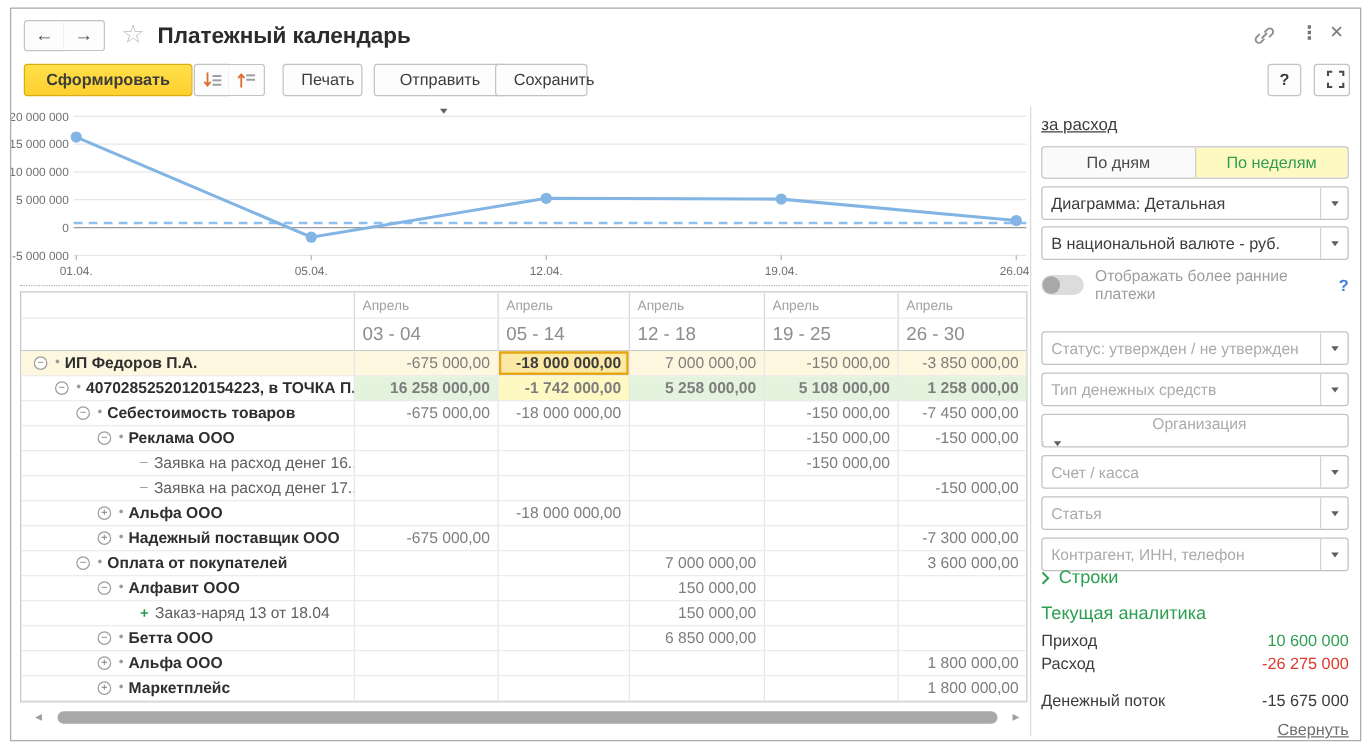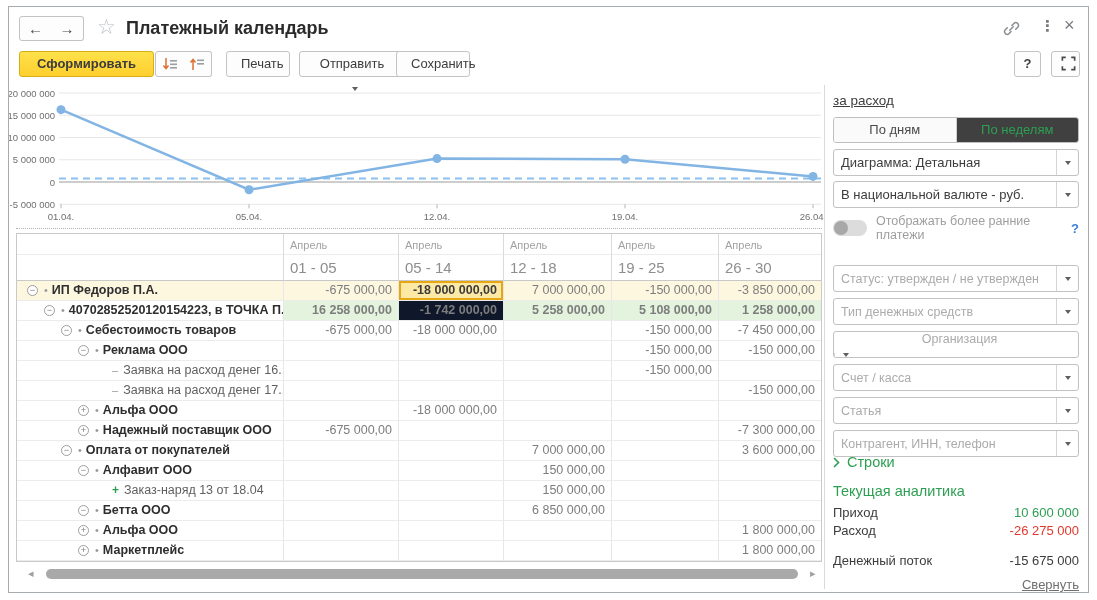--- a/index.html
+++ b/index.html
@@ -42,39 +42,39 @@
   .hrow2 .hcell { height:26px; line-height:26px; font-size:15px; color:#8e8e8e; border-bottom:1px solid #c9c9c9; }
   .cell { height:20px; line-height:19px; font-size:12.5px; border-right:1px solid #e7e7e7; border-bottom:1px solid #ececec; overflow:hidden; white-space:nowrap; }
   .cell:last-child,.hcell:last-child { border-right:none; }
   .name-cell { display:flex; align-items:center; color:#2e2e2e; }
   .name-cell .lbl-b { font-weight:bold; color:#2e2e2e; }
   .name-cell .lbl-n { color:#5f5f5f; }
   .val-cell { text-align:right; padding-right:6px; color:#7d7d7d; }
   .bg-yellow { background:#fdf7e0; }
   .bg-selected { background:#fce9a6; box-shadow:inset 0 0 0 2px #e5a813; color:#3c3c3c; font-weight:bold; }
   .bg-green { background:#e4f3dd; }
-  .bg-red { background:#0f172a; }
+  .bg-red { background:#fef9c3; }
   .w600 { font-weight:bold; }
   .expander { display:inline-block; width:11px; height:11px; border:1px solid #9e9e9e; border-radius:50%; font-size:9px; line-height:9px; text-align:center; color:#7e7e7e; flex:none; cursor:pointer; background:#fff; }
   .marker { color:#9a9a9a; font-size:11px; flex:none; }
   .marker.green { color:#2b9e4e; font-weight:bold; font-size:12px; }
 
   
   .hscroll { position:absolute; left:7px; top:559px; width:806px; height:16px; }
   .sc-arrow { position:absolute; top:1px; font-size:11px; color:#9f9f9f; cursor:pointer; }
   .sc-thumb { position:absolute; left:30px; top:3px; width:752px; height:10px; border-radius:5px; background:#a9a9a9; cursor:pointer; }
 
   
   .vsep { position:absolute; left:815px; top:78px; height:504px; border-left:1px solid #dadada; }
   .sb { position:absolute; left:824px; width:246px; }
   .link-dark { font-size:13.5px; color:#3d3d3d; text-decoration:underline; cursor:pointer; }
   .tabs { top:110px; height:26px; border:1px solid #bfbfbf; border-radius:3px; display:flex; overflow:hidden; }
   .tab { flex:1; text-align:center; line-height:24px; font-size:13px; color:#4a4a4a; background:#fafafa; cursor:pointer; }
   .tab + .tab { border-left:1px solid #cfcfcf; }
-  .tab.active { background:#404040; color:#2d9f52; }
+  .tab.active { background:#fef9c3; color:#2d9f52; }
   .sel { height:27px; border:1px solid #c2c2c2; border-radius:3px; display:flex; align-items:center; cursor:pointer; background:#fff; }
   .sel .txt { flex:1; padding-left:7px; font-size:13px; color:#3c3c3c; white-space:nowrap; overflow:hidden; }
   .sel .txt.ph { color:#ababab; font-size:12.5px; }
   .sel .dd { width:22px; align-self:stretch; border-left:1px solid #d4d4d4; display:flex; align-items:center; justify-content:center; }
   .sel .dd .caret { margin:0; }
   .toggle-row { top:207px; display:flex; align-items:center; }
   .switch { width:34px; height:16px; border-radius:8px; background:#dcdcdc; position:relative; flex:none; cursor:pointer; }
   .knob { position:absolute; left:1px; top:1px; width:14px; height:14px; border-radius:50%; background:#a8a8a8; }
   .toggle-lbl { margin-left:9px; font-size:12.5px; color:#9e9e9e; }
   .toggle-help { margin-left:5px; font-size:13px; color:#3f7fd6; font-weight:bold; cursor:pointer; }
@@ -171,21 +171,21 @@
     <div class="trow hrow1" id="thead-months">
         <div class="hcell"></div>
         <div class="hcell">Апрель</div>
         <div class="hcell">Апрель</div>
         <div class="hcell">Апрель</div>
         <div class="hcell">Апрель</div>
         <div class="hcell">Апрель</div>
       </div>
     <div class="trow hrow2" id="thead-ranges">
         <div class="hcell"></div>
-        <div class="hcell">01 - 05</div>
+        <div class="hcell">03 - 04</div>
         <div class="hcell">05 - 14</div>
         <div class="hcell">12 - 18</div>
         <div class="hcell">19 - 25</div>
         <div class="hcell">26 - 30</div>
       </div>
     <div id="tbody">
         <div class="trow">
           <div class="cell name-cell bg-yellow" style="padding-left: 10px;">
             <span class="expander">−</span>
             <span class="marker" style="margin: 0px 4px 0px 6px;">•</span>

